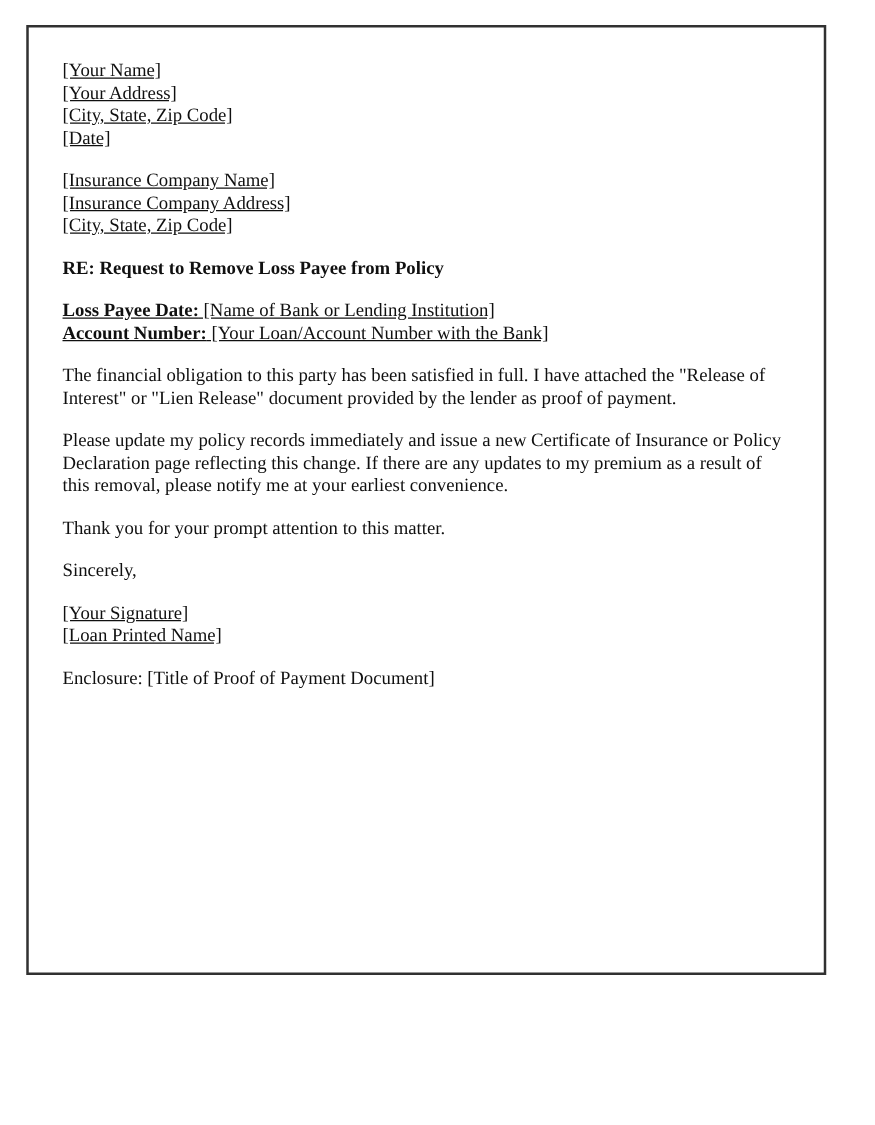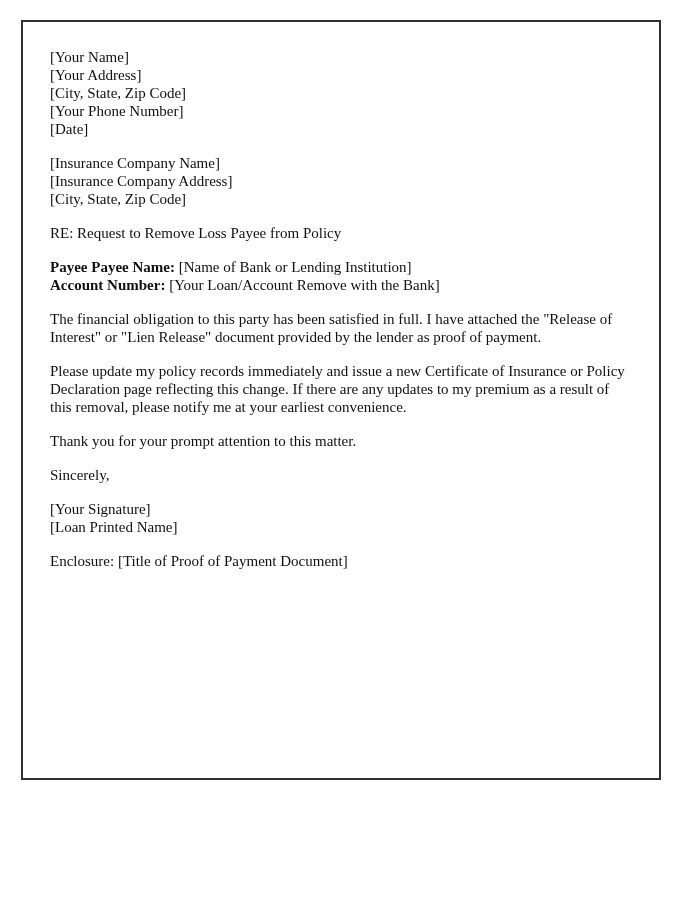--- a/index.html
+++ b/index.html
@@ -19,53 +19,52 @@
     width: 640px;
     height: 760px;
     border: 2px solid #313131;
     background: #ffffff;
     padding: 26px 30px 0 27px;
     font-size: 15px;
     line-height: 18px;
   }
   .block { margin: 0 0 16px 0; }
   .block:last-child { margin-bottom: 0; }
-  .line { white-space: pre-wrap; }
-  .subject { font-weight: normal; }
+  .line { white-space: pre-wrap; text-decoration: underline; }
+  .subject { font-weight: bold; }
   strong { font-weight: bold; }
 </style>
 </head>
 <body>
 
 <div class="letter-frame">
 
   <div class="block">
     <div class="line">[Your Name]</div>
     <div class="line">[Your Address]</div>
     <div class="line">[City, State, Zip Code]</div>
-    <div class="line">[Your Phone Number]</div>
     <div class="line">[Date]</div>
   </div>
 
   <div class="block">
     <div class="line">[Insurance Company Name]</div>
     <div class="line">[Insurance Company Address]</div>
     <div class="line">[City, State, Zip Code]</div>
   </div>
 
   <div class="block subject">RE: Request to Remove Loss Payee from Policy</div>
 
   <div class="block">
   </div>
 
 
 
   <div class="block">
-    <div class="line"><strong>Payee Payee Name:</strong><span> [Name of Bank or Lending Institution]</span></div>
-    <div class="line"><strong>Account Number:</strong><span> [Your Loan/Account Remove with the Bank]</span></div>
+    <div class="line"><strong>Loss Payee Date:</strong><span> [Name of Bank or Lending Institution]</span></div>
+    <div class="line"><strong>Account Number:</strong><span> [Your Loan/Account Number with the Bank]</span></div>
   </div>
 
   <div class="block">The financial obligation to this party has been satisfied in full. I have attached the "Release of Interest" or "Lien Release" document provided by the lender as proof of payment.</div>
 
   <div class="block">Please update my policy records immediately and issue a new Certificate of Insurance or Policy Declaration page reflecting this change. If there are any updates to my premium as a result of this removal, please notify me at your earliest convenience.</div>
 
   <div class="block">Thank you for your prompt attention to this matter.</div>
 
   <div class="block">Sincerely,</div>
 

